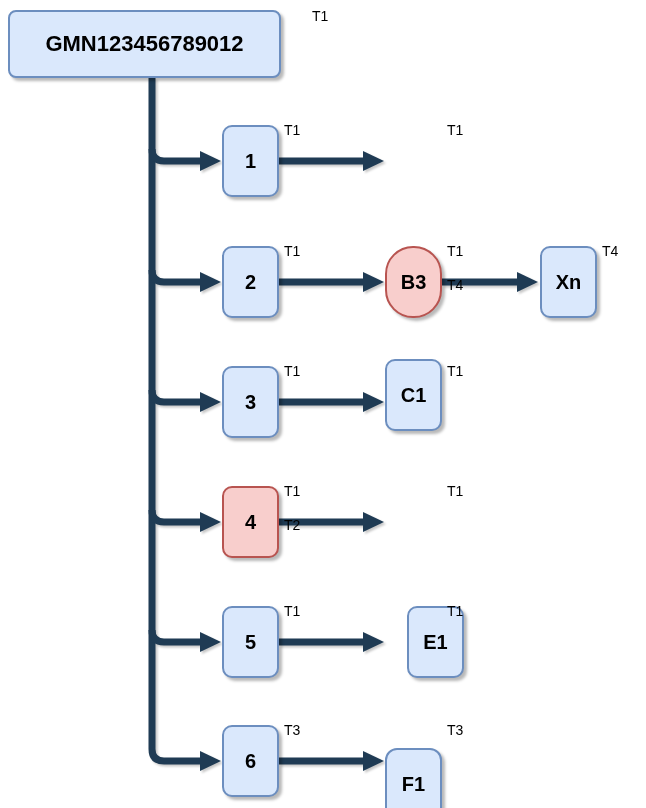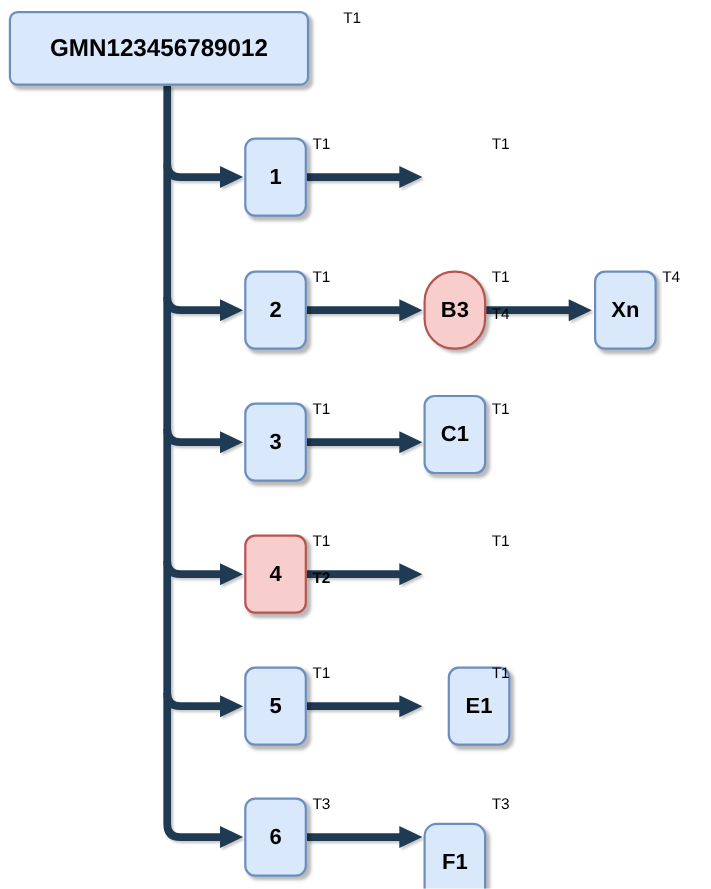--- a/index.html
+++ b/index.html
@@ -86,21 +86,21 @@
   <span class="tag" style="left:284px;top:363px;">T1</span>
   <div class="node small blue" style="left:385px;top:359px;">
     <span>C1</span>
   </div>
   <span class="tag" style="left:447px;top:363px;">T1</span>
 
   <div class="node small red" style="left:222px;top:486px;">
     <span>4</span>
   </div>
   <span class="tag" style="left:284px;top:483px;">T1</span>
-  <span class="tag" style="left:284px;top:517px;font-weight:bold;">T2</span>
+  <span class="tag" style="left:284px;top:517px;">T2</span>
   <span class="tag" style="left:447px;top:483px;">T1</span>
 
   <div class="node small blue" style="left:222px;top:606px;">
     <span>5</span>
   </div>
   <span class="tag" style="left:284px;top:603px;">T1</span>
   <div class="node small blue" style="left:385px;top:606px;margin-left:22px;">
     <span>E1</span>
   </div>
   <span class="tag" style="left:447px;top:603px;">T1</span>

